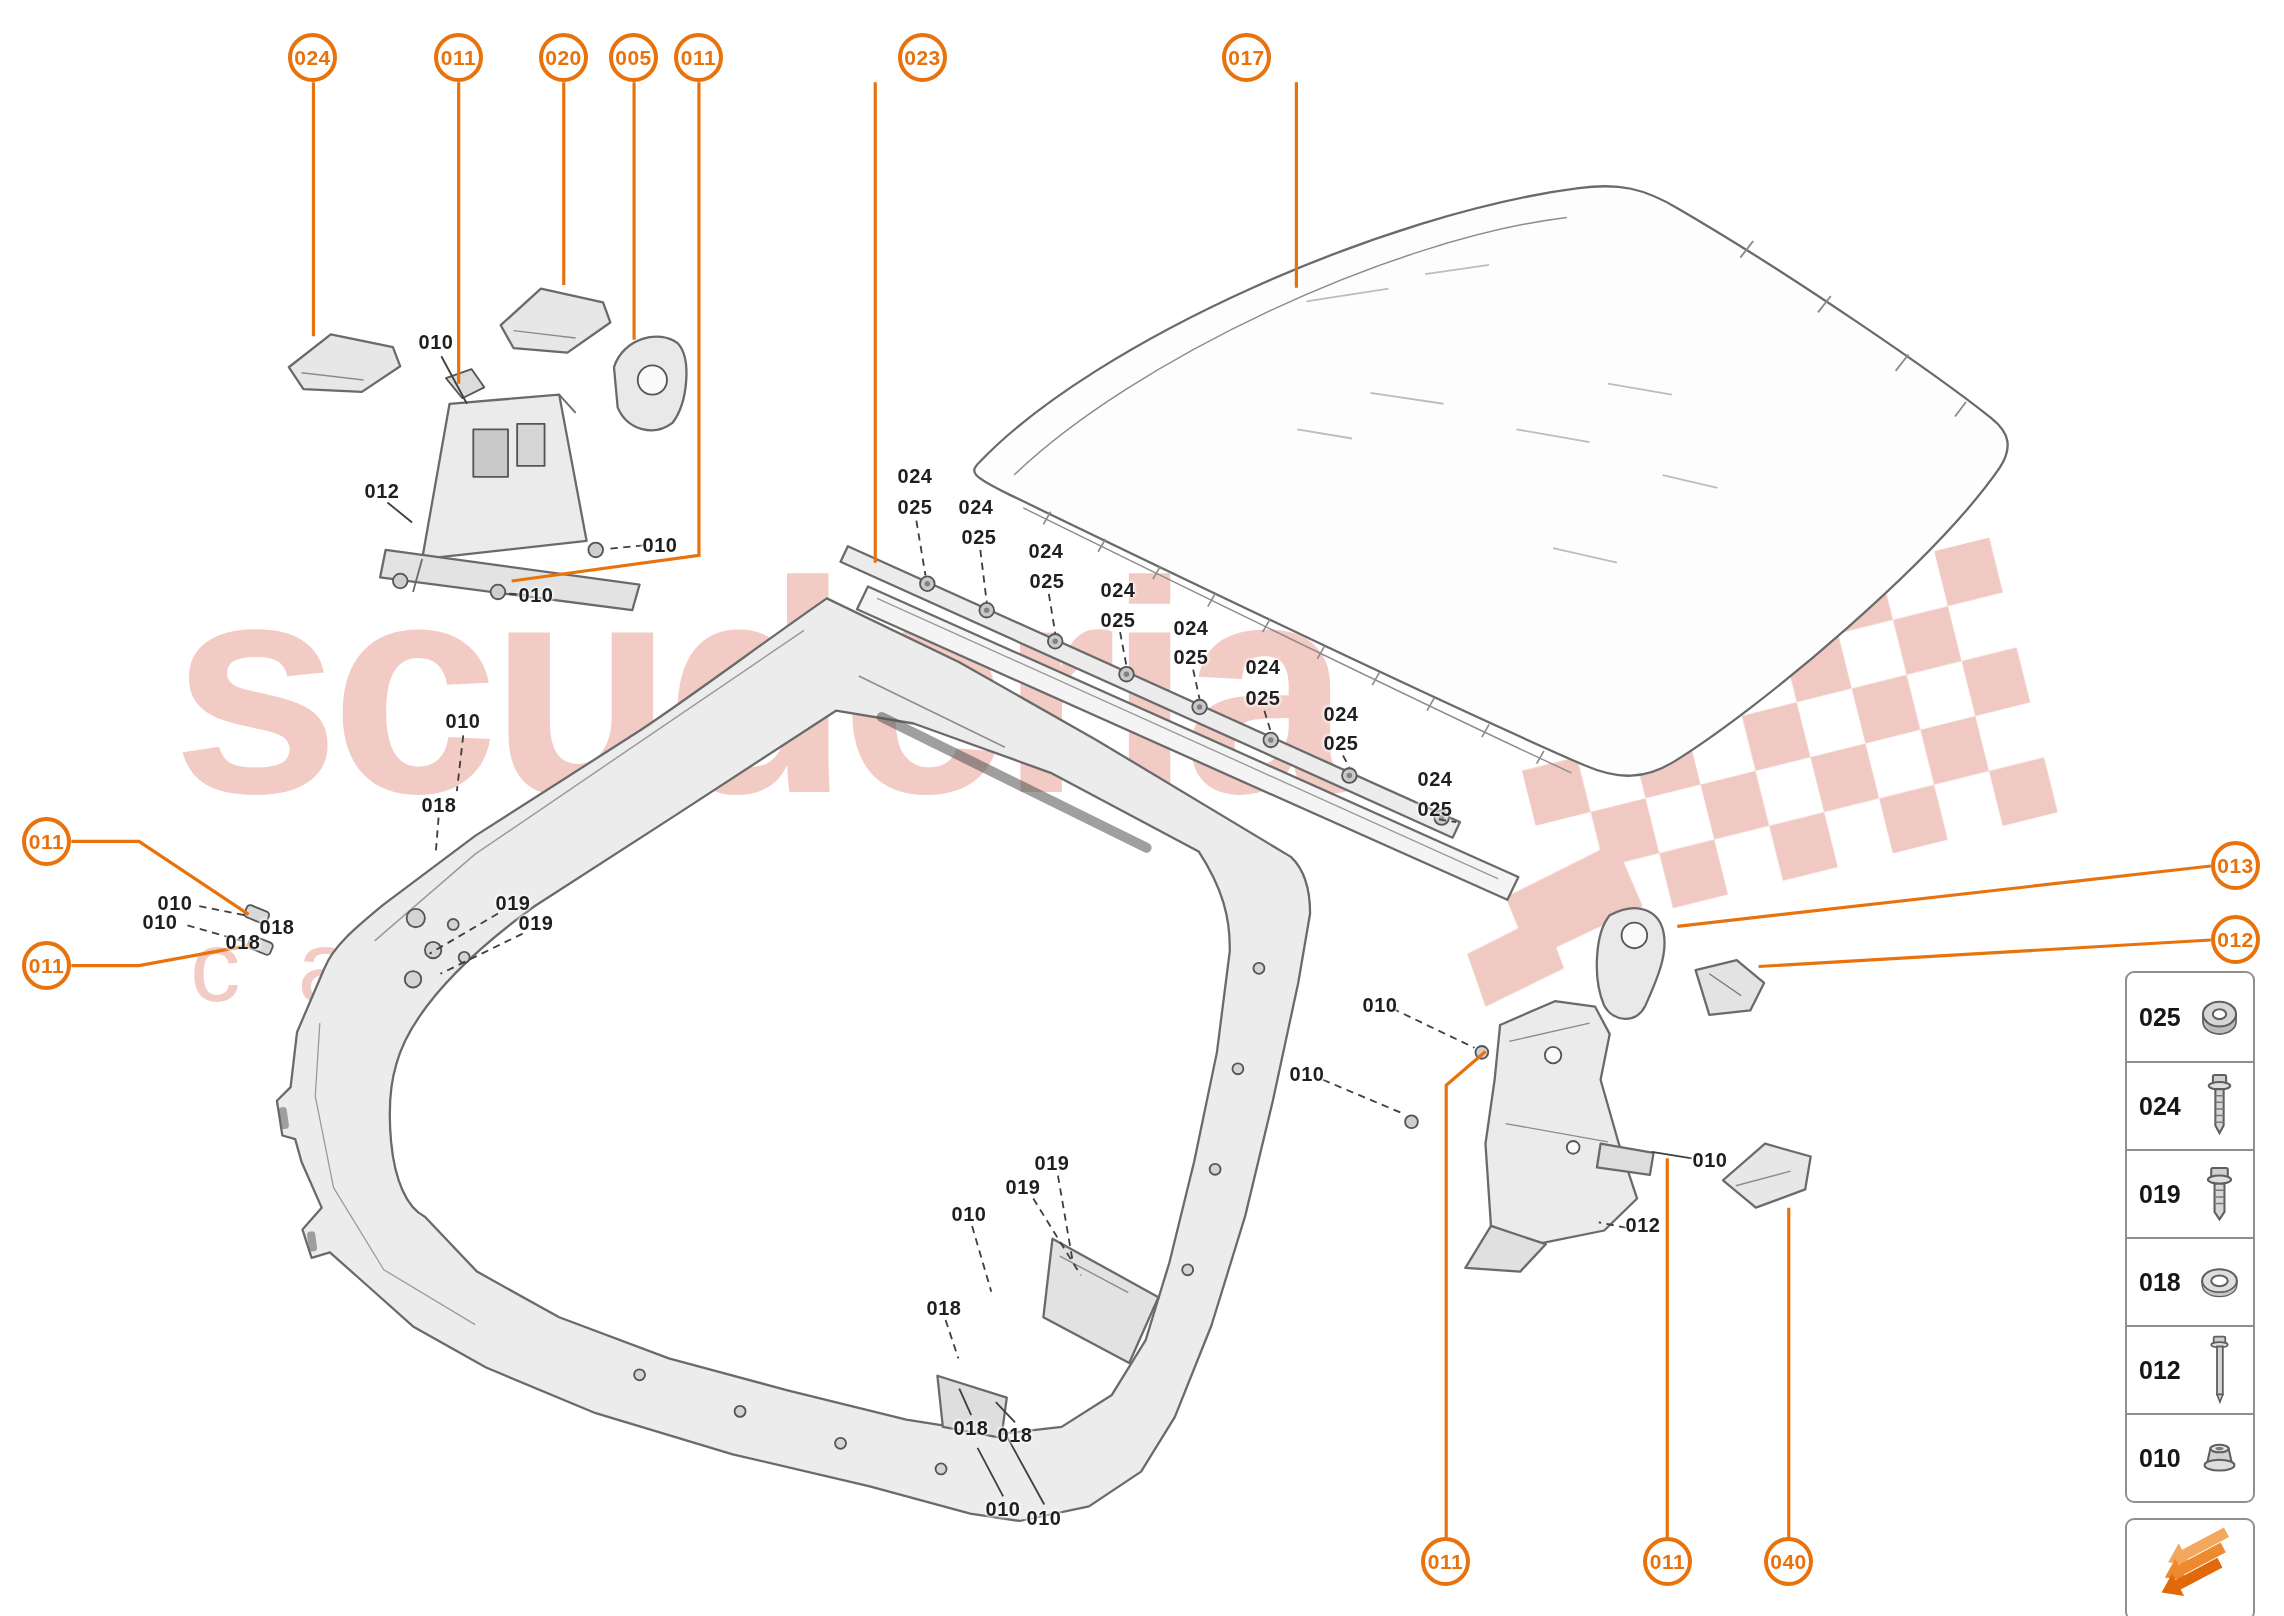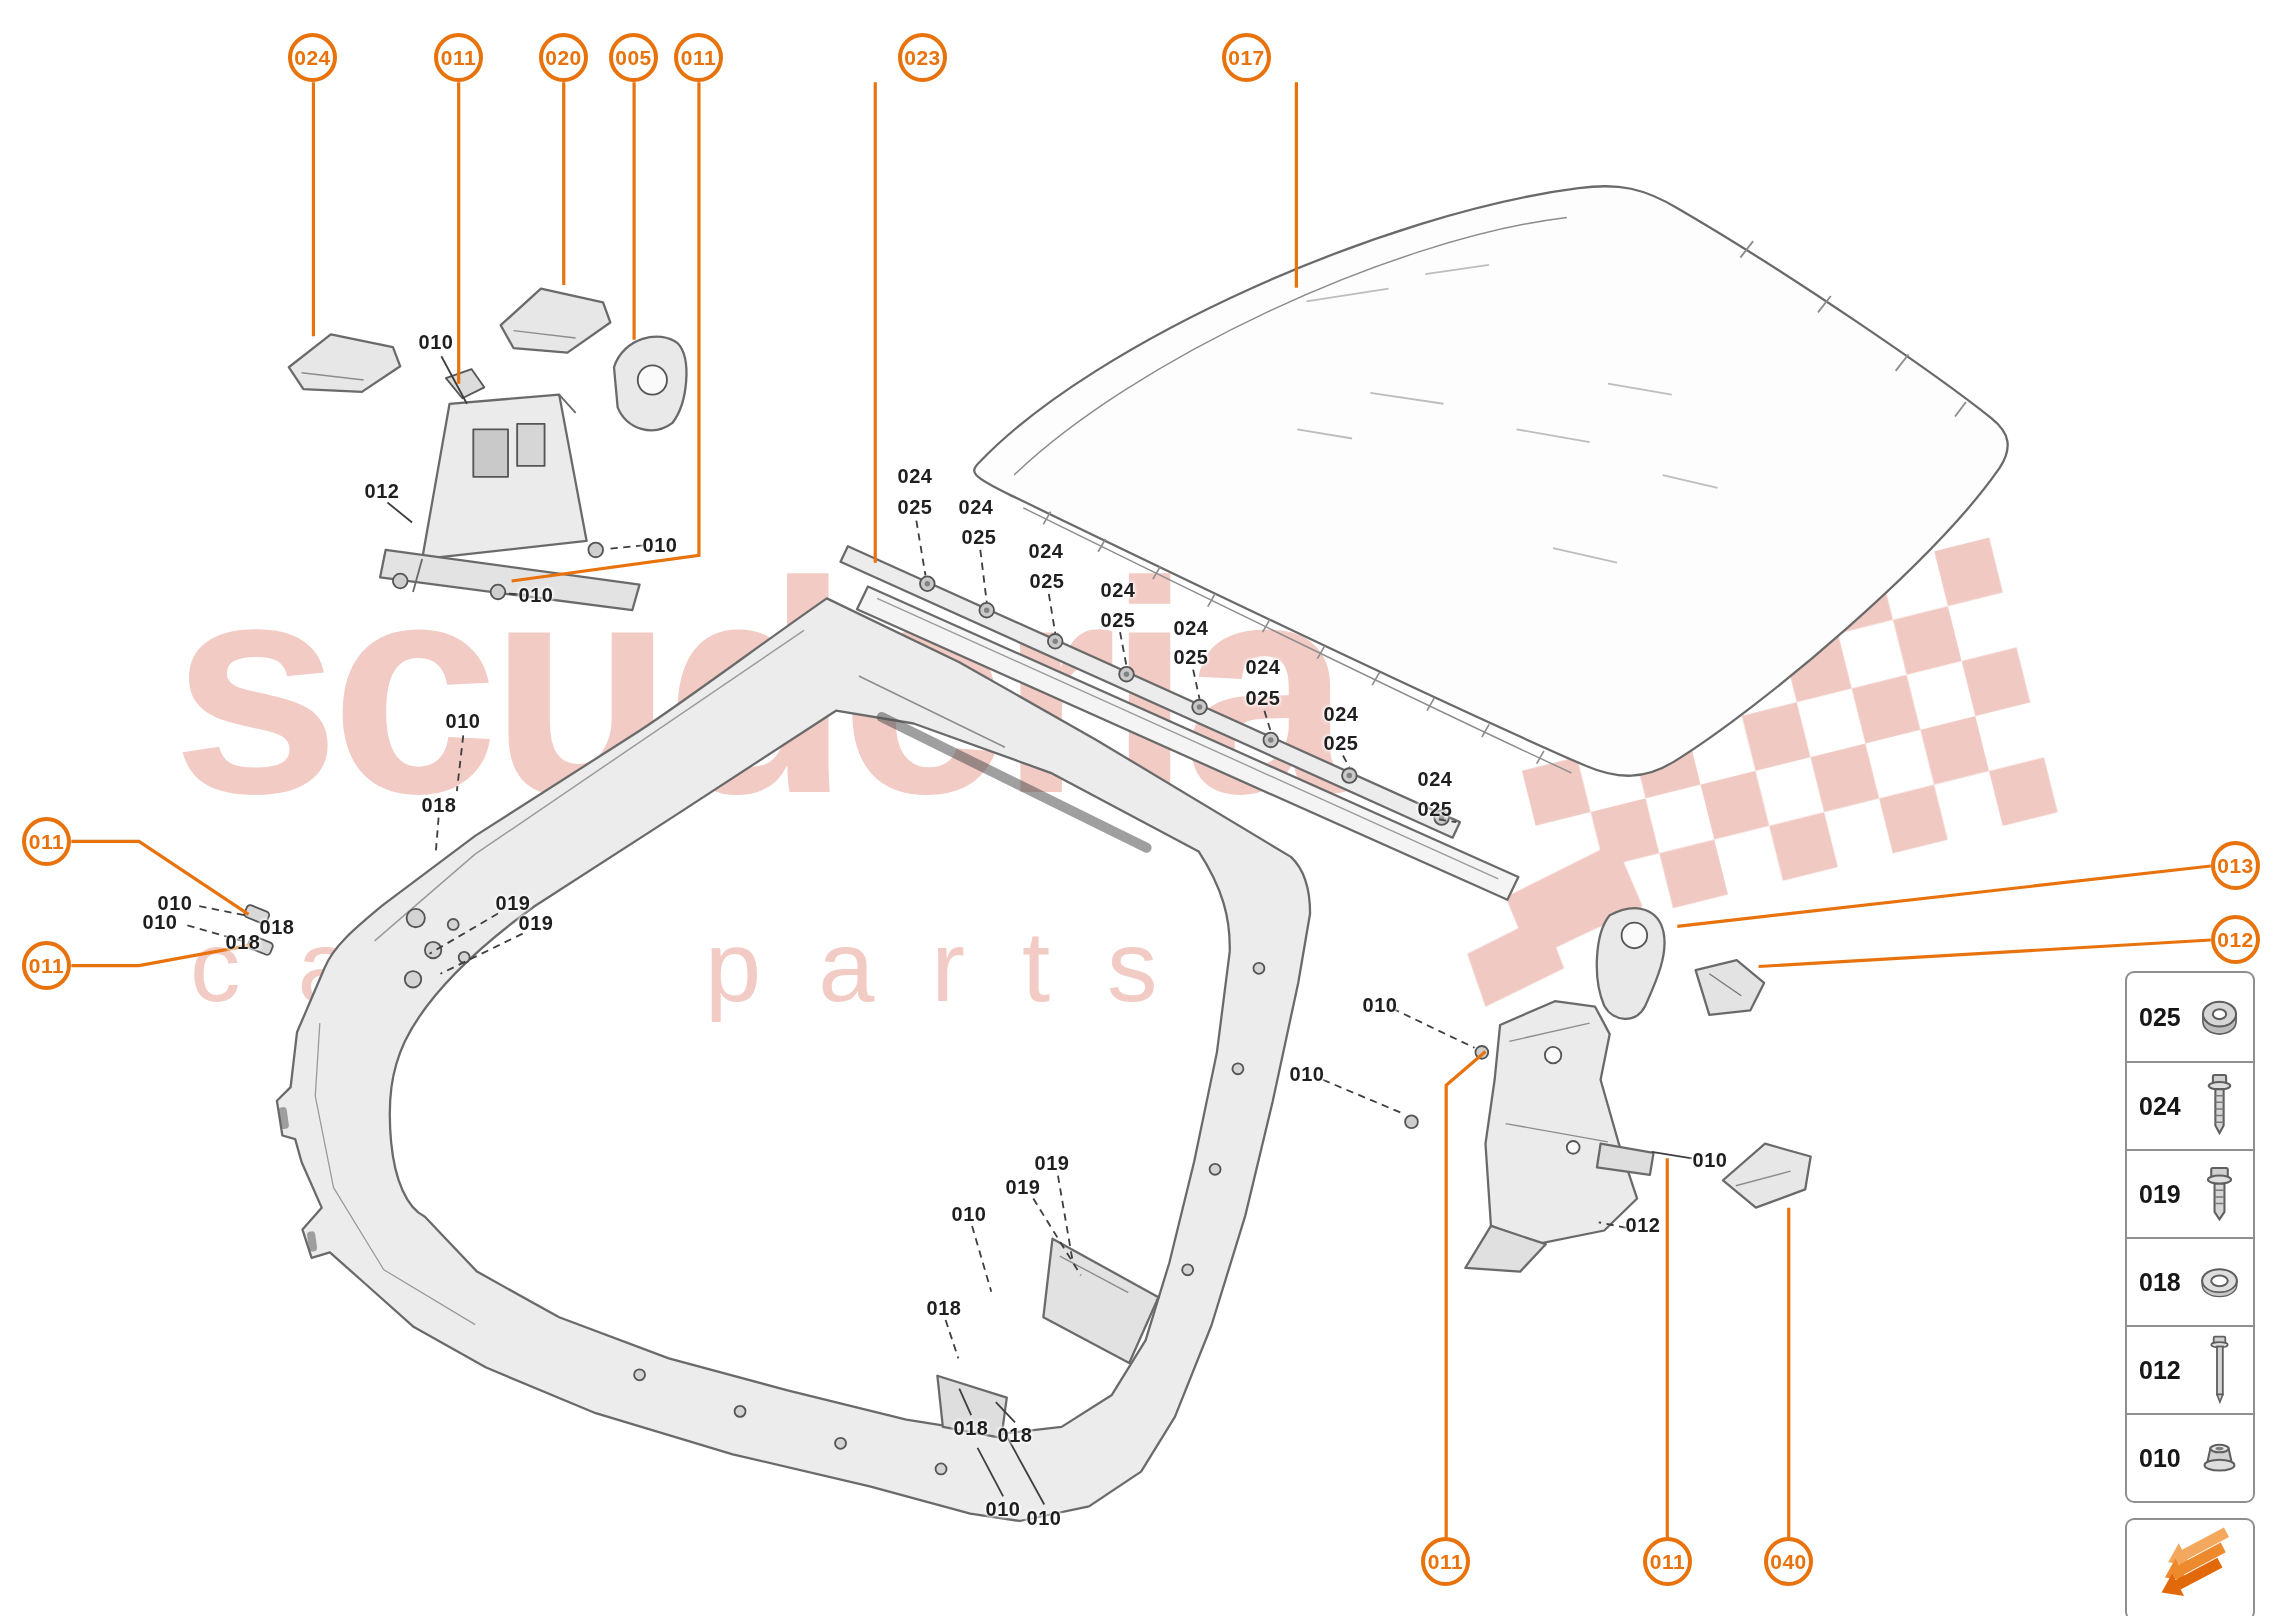--- a/index.html
+++ b/index.html
@@ -42,21 +42,20 @@
   .legend-ic svg{display:block}
   .legend-arrow{margin-top:14.6px;height:99px;border:2.3px solid #8f8f8f;border-radius:9.1px;
     background:#fff;display:flex;align-items:center;justify-content:center;cursor:pointer}
 </style>
 </head>
 <body style="--accent: #E8720C;">
 
 <div class="watermark">
   <div class="wm-brand" style="color: rgb(242, 203, 197);">scuderia</div>
   <div class="wm-sub wm-sub1" style="color: rgb(242, 203, 197);">car</div>
-  <div class="wm-sub wm-sub2" style="color: rgb(242, 203, 197);">parts</div>
 </div>
 
 <svg id="art" width="2284" height="1616" viewBox="0 0 2500 1769">
 
   <g opacity="0.85">
     <g transform="rotate(-14 1990 800)" fill="#eec0b8">
       <rect x="1665" y="640" width="62" height="62"></rect>
         <rect x="1789" y="640" width="62" height="62"></rect>
         <rect x="1913" y="640" width="62" height="62"></rect>
         <rect x="2037" y="640" width="62" height="62"></rect>

